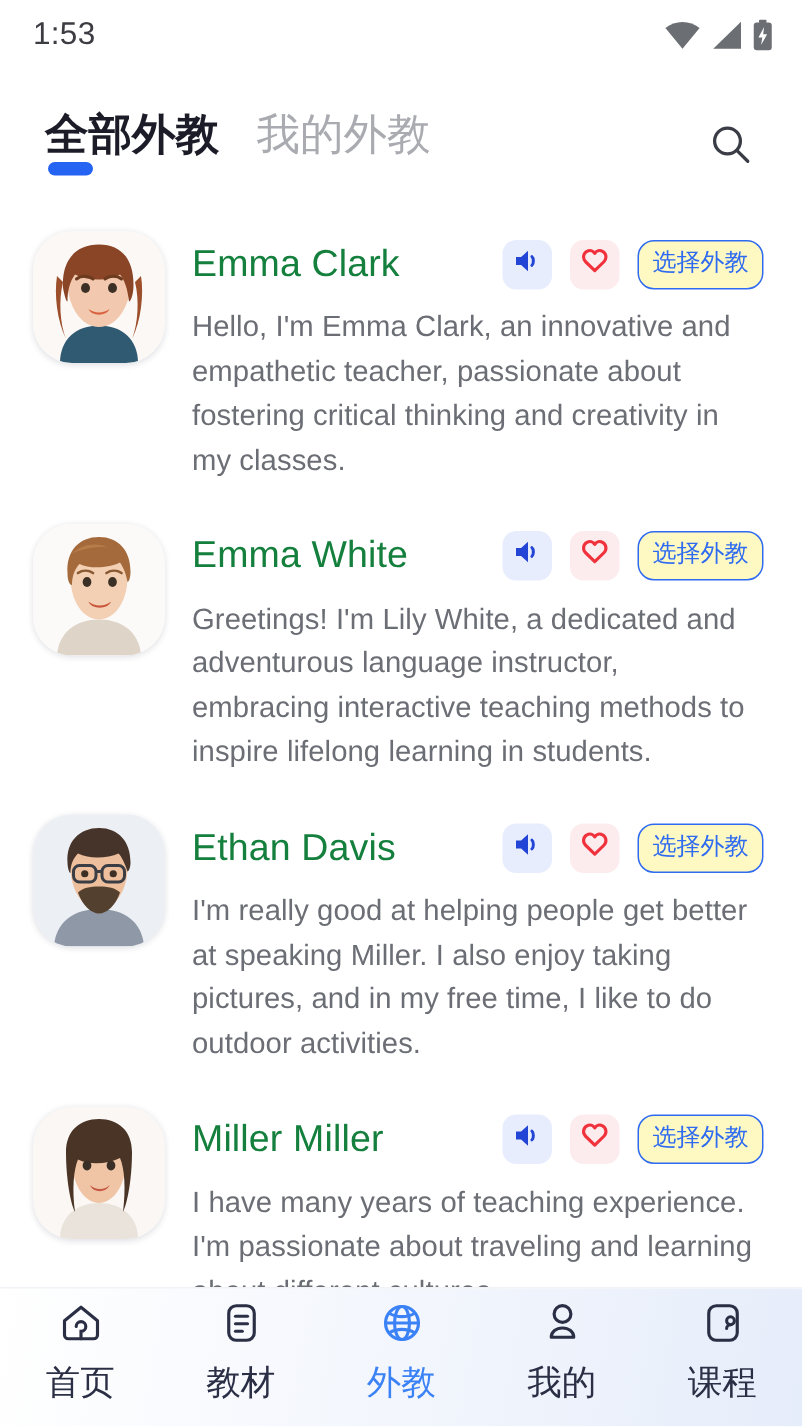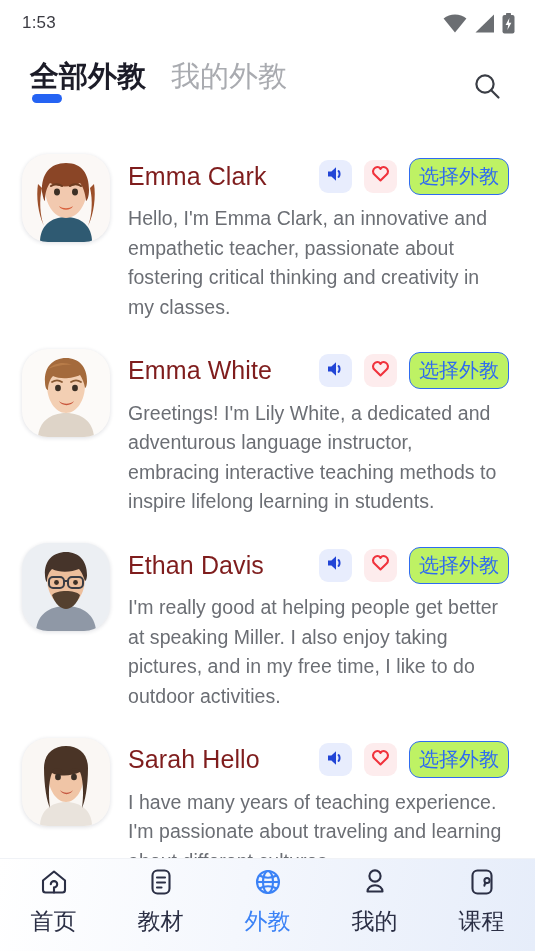--- a/index.html
+++ b/index.html
@@ -17,30 +17,30 @@
   }
 
   
   .statusbar {
     height: 46px;
     display: flex; align-items: center;
     justify-content: space-between;
     padding: 0 20px 0 22px;
   }
   .status-time {
-    font-size: 17px; color: #3c3c43;
+    font-size: 21px; color: #3c3c43;
     letter-spacing: 0.2px;
   }
   .status-icons { display: flex; align-items: center; gap: 7px; }
   .status-icons svg { display: block; }
 
   
   .header {
     height: 84px;
-    display: flex; align-items: flex-start;
+    display: flex; align-items: center;
     padding: 16px 26px 0 30px;
     position: relative;
   }
   .tabs { display: flex; align-items: baseline; gap: 25px; flex: 1; }
   .tab { position: relative; padding-bottom: 12px; cursor: pointer; }
   .tab-label { font-size: 29px; line-height: 1; display: block; }
   .tab.active .tab-label { color: #1c1c28; font-weight: 700; }
   .tab.inactive .tab-label { color: #a9abb0; font-weight: 400; font-size: 29px; }
   .tab-underline {
     position: absolute; left: 2px; bottom: 0;
@@ -78,21 +78,21 @@
   }
   .avatar svg { display:block; width: 100%; height: 100%; }
 
   .card-body { flex: 1; min-width: 0; padding-top: 2px; }
   .card-top {
     display: flex; align-items: center;
     height: 40px;
   }
   .teacher-name {
     font-size: 25px;
-    color: #7f1d1d;
+    color: #15803d;
     letter-spacing: 0.1px;
     white-space: nowrap;
     overflow: hidden;
   }
   .actions {
     margin-left: auto;
     display: flex; align-items: center; gap: 12px;
     flex: 0 0 auto;
   }
   .icon-btn {
@@ -100,26 +100,26 @@
     border-radius: 9px;
     display: flex; align-items: center; justify-content: center;
     cursor: pointer;
   }
   .icon-btn.speaker { background: #e8edfd; }
   .icon-btn.like { background: #fdeced; }
   .choose-btn {
     border: 1.6px solid #2f6bf0;
     border-radius: 11px;
     color: #2f6bf0;
-    font-size: 20px;
+    font-size: 16px;
     line-height: 1;
     padding: 7px 9px 8px;
     cursor: pointer;
     white-space: nowrap;
-    background: #bef264;
+    background: #fef9c3;
   }
   .teacher-desc {
     margin-top: 8px;
     font-size: 19.5px;
     line-height: 1.52;
     color: #6b6e74;
     letter-spacing: 0.05px;
   }
 
   
@@ -321,21 +321,21 @@
           <path d="M26 36c0-13 8-21 18-21s18 8 18 21c0 15-8 28-18 28s-18-13-18-28z" fill="#f0c5a6"></path>
           <path d="M22 30c0-14 9-22 22-22s22 8 22 22c0 18-3 34-6 40 2-16 1-29-2-36-8 4-20 5-28 1-3 7-4 20-2 35-3-6-6-22-6-40z" fill="#4a3426"></path>
           <ellipse cx="36" cy="39" rx="2.9" ry="3.3" fill="#3a2f26"></ellipse>
           <ellipse cx="52" cy="39" rx="2.9" ry="3.3" fill="#3a2f26"></ellipse>
           <path d="M30 33c3-2 7-2 10 0M48 33c3-2 7-2 10 0" stroke="#4a3426" stroke-width="1.8" fill="none" stroke-linecap="round"></path>
           <path d="M38 52c3.5 3.5 10 3.5 13 0-2 5.5-11 5.5-13 0z" fill="#c65a44"></path>
         </svg>
       </div>
       <div class="card-body">
         <div class="card-top">
-          <div class="teacher-name">Sarah Hello</div>
+          <div class="teacher-name">Miller Miller</div>
           <div class="actions">
             <div class="icon-btn speaker">
               <span>
                 <svg width="19" height="18" viewBox="0 0 19 18">
                   <path d="M2 6.4h3.4L10 2.2v13.6L5.4 11.6H2z" fill="#2245d6"></path>
                   <path d="M12.6 6.1c1.3 1 1.3 4.8 0 5.8" stroke="#2245d6" stroke-width="2" fill="none" stroke-linecap="round"></path>
                 </svg>
               </span>
             </div>
             <div class="icon-btn like">

